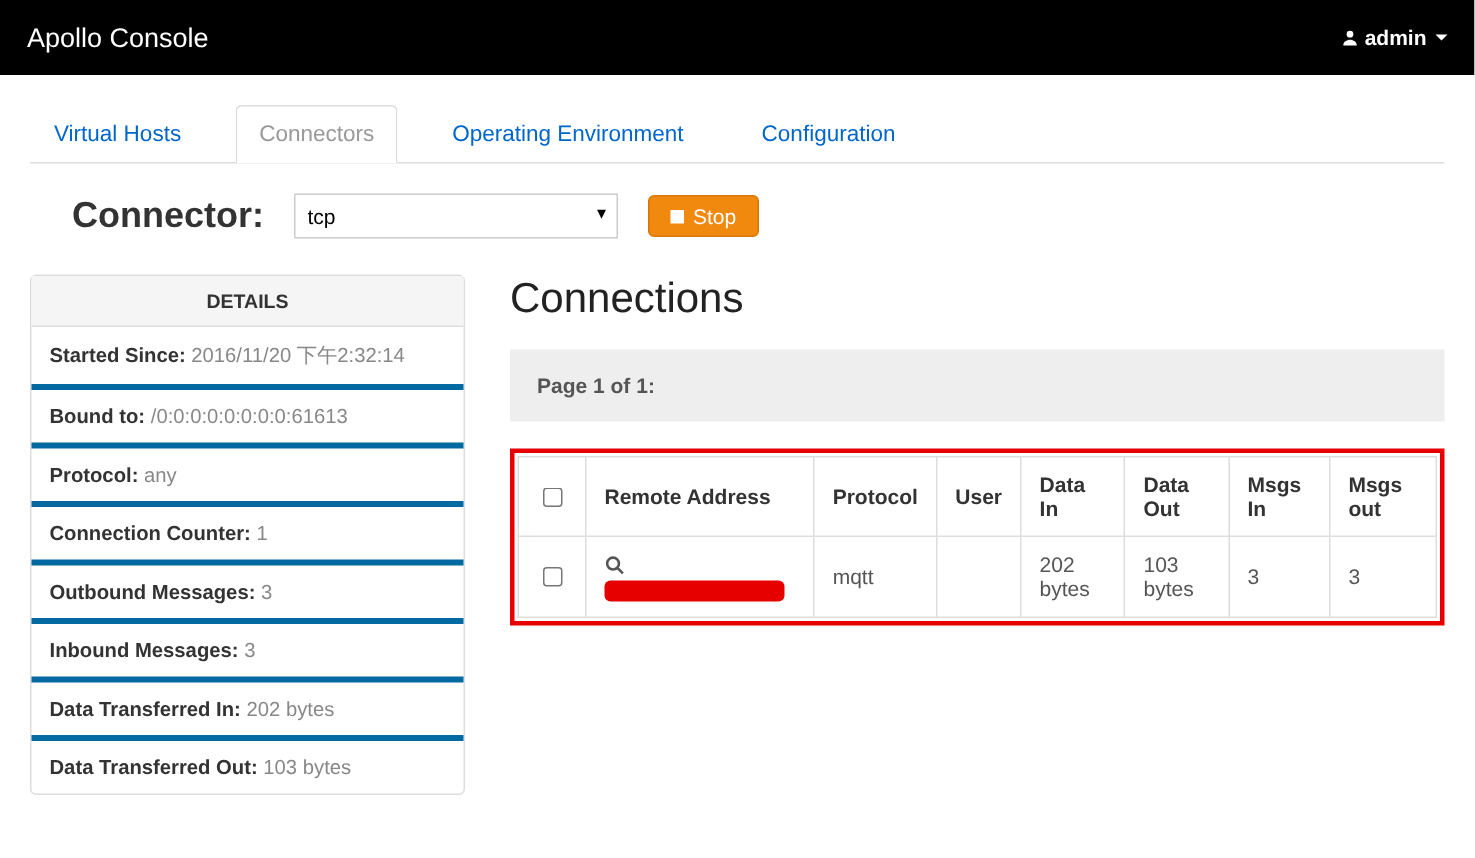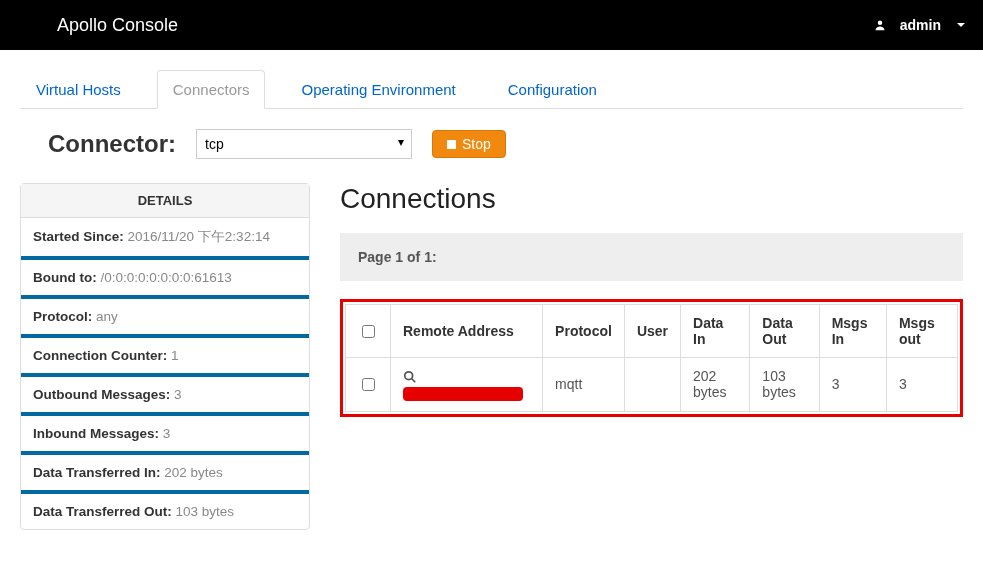--- a/index.html
+++ b/index.html
@@ -15,29 +15,28 @@
     height: 50px;
     display: flex;
     align-items: center;
     justify-content: space-between;
     padding: 0 18px;
   }
   .navbar-brand {
     color: #fff;
     font-size: 18px;
     font-weight: 500;
-    margin-left: 39px;
   }
   .navbar-user {
     color: #fff;
     font-size: 14px;
     font-weight: 700;
     display: flex;
     align-items: center;
-    gap: 14px;
+    gap: 4px;
     cursor: pointer;
   }
   .icon-user {
     display: inline-block;
     width: 12px;
     height: 12px;
   }
   .caret {
     display: inline-block;
     width: 0; height: 0;

